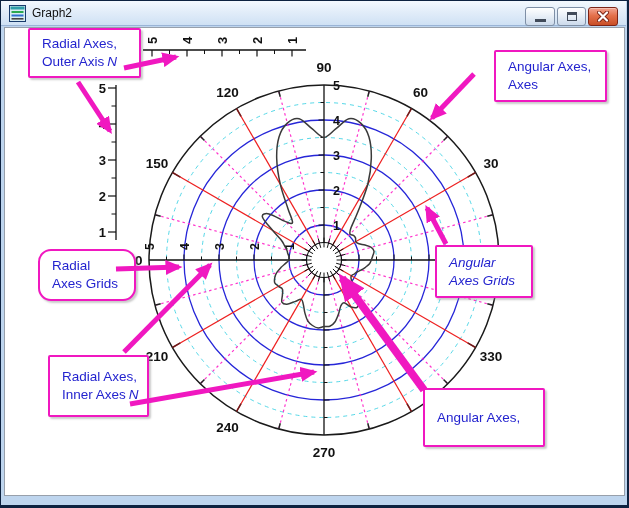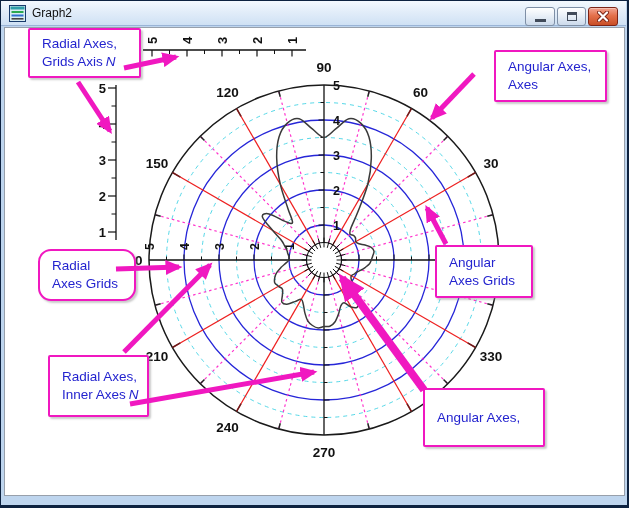--- a/index.html
+++ b/index.html
@@ -220,31 +220,31 @@
       <line x1="116" y1="196" x2="108" y2="196" stroke="#111111" stroke-width="1.2"></line>
       <line x1="116" y1="214" x2="111.5" y2="214" stroke="#111111" stroke-width="1"></line>
       <text x="106" y="200.5" fill="#111" font-size="13" font-weight="bold" text-anchor="end" style="font-family: &quot;Liberation Sans&quot;, sans-serif;">2</text>
       <line x1="116" y1="232" x2="108" y2="232" stroke="#111111" stroke-width="1.2"></line>
       <text x="106" y="236.5" fill="#111" font-size="13" font-weight="bold" text-anchor="end" style="font-family: &quot;Liberation Sans&quot;, sans-serif;">1</text>
       <path d="M371.3,260.0C371.8,258.6 372.4,257.2 372.8,255.7C373.3,254.3 374.2,252.6 374.0,251.2C373.7,249.8 372.8,248.3 371.3,247.3C369.9,246.3 367.2,245.6 365.1,245.0C363.0,244.4 360.4,244.3 358.9,243.7C357.3,243.2 356.4,242.6 355.8,241.6C355.3,240.7 355.9,239.0 355.5,237.9C355.1,236.9 354.4,235.9 353.5,235.3C352.6,234.6 350.4,235.3 350.0,234.0C349.6,232.8 349.6,231.6 351.0,227.8C352.4,224.0 355.3,218.5 358.1,211.3C360.9,204.0 365.5,193.0 367.8,184.2C370.0,175.4 371.1,166.4 371.3,158.5C371.5,150.6 370.7,142.6 368.9,136.7C367.1,130.8 364.0,126.1 360.7,123.1C357.4,120.1 353.1,117.7 348.9,118.7C344.7,119.7 339.6,126.1 335.4,129.2C331.3,132.4 327.8,137.5 324.0,137.5C320.2,137.5 316.7,132.4 312.6,129.2C308.4,126.1 303.3,119.7 299.1,118.7C294.9,117.7 290.6,120.1 287.3,123.1C284.0,126.1 280.9,130.8 279.1,136.7C277.3,142.6 276.5,150.6 276.7,158.5C276.9,166.4 278.4,175.9 280.3,184.2C282.1,192.5 285.8,202.0 287.9,208.4C289.9,214.8 292.9,220.3 292.5,222.5C292.1,224.7 289.6,223.1 285.6,221.6C281.7,220.2 272.9,214.7 269.0,213.9C265.2,213.1 261.8,214.1 262.4,216.8C262.9,219.6 269.3,226.4 272.5,230.3C275.6,234.1 279.2,237.5 281.2,240.0C283.2,242.6 283.6,244.0 284.5,245.6C285.5,247.3 286.3,248.7 286.8,250.0C287.4,251.4 287.4,252.5 287.8,253.6C288.2,254.8 288.9,255.9 289.1,256.9C289.3,258.0 289.6,258.9 289.0,260.0C288.4,261.1 287.0,262.1 285.6,263.4C284.3,264.6 282.4,266.0 280.9,267.6C279.4,269.2 277.7,271.0 276.7,272.7C275.6,274.4 275.0,276.2 274.7,278.0C274.4,279.7 274.2,281.5 274.8,282.9C275.5,284.3 277.3,285.2 278.5,286.3C279.8,287.3 281.8,287.7 282.4,289.1C283.1,290.5 282.5,292.7 282.4,294.9C282.4,297.0 281.2,300.5 281.9,302.1C282.7,303.6 284.7,304.3 286.9,304.2C289.0,304.2 292.5,302.4 294.9,301.6C297.3,300.8 299.8,298.9 301.3,299.4C302.7,299.9 302.7,302.2 303.3,304.4C303.9,306.6 304.1,309.9 304.8,312.6C305.6,315.4 306.4,318.7 307.7,320.9C309.0,323.0 310.7,324.3 312.5,325.5C314.2,326.7 316.1,327.8 318.1,328.0C320.0,328.2 322.0,326.8 324.0,326.5C326.0,326.2 328.0,327.0 329.8,326.2C331.6,325.5 333.5,324.1 334.9,322.0C336.4,320.0 337.5,316.8 338.5,314.1C339.5,311.4 339.8,307.9 340.8,306.0C341.7,304.2 342.2,302.7 344.0,302.8C345.7,303.0 348.9,306.2 351.1,307.0C353.3,307.7 355.8,308.2 357.1,307.3C358.4,306.4 359.0,304.1 358.9,301.6C358.7,299.0 357.1,295.0 356.2,292.2C355.3,289.4 354.3,286.9 353.5,284.7C352.7,282.6 351.6,280.6 351.2,279.1C350.9,277.6 350.8,276.6 351.3,275.8C351.8,274.9 353.2,274.7 354.1,274.1C355.1,273.4 355.7,272.7 356.9,272.0C358.1,271.3 359.8,270.7 361.2,270.0C362.6,269.2 364.0,268.3 365.4,267.3C366.7,266.3 368.3,265.2 369.3,264.0C370.3,262.8 370.7,261.4 371.3,260.0Z" fill="none" stroke="#3a3a3a" stroke-width="1.5" stroke-linejoin="round"></path>
     </svg>
 
   <div class="callout" style="left:8px;top:28px;width:113px;height:50px;">
     <div><span>Radial Axes,</span></div>
-    <div><span>Grids Axis</span><span class="cl-i">N</span></div>
+    <div><span>Outer Axis</span><span class="cl-i">N</span></div>
   </div>
   <div class="callout" style="left:474px;top:50px;width:113px;height:52px;">
     <div><span>Angular Axes,</span></div>
     <div><span>Axes</span><span class="cl-i"></span></div>
   </div>
   <div class="callout" style="left:18px;top:249px;width:98px;height:52px;border-radius:13px;">
     <div><span>Radial</span></div>
     <div><span>Axes Grids</span><span class="cl-i"></span></div>
   </div>
-  <div class="callout" style="left:415px;top:245px;width:98px;height:53px;">
+  <div class="callout" style="left:415px;top:245px;width:98px;height:53px;font-style:italic;">
     <div><span>Angular</span></div>
     <div><span>Axes Grids</span><span class="cl-i"></span></div>
   </div>
   <div class="callout" style="left:28px;top:355px;width:101px;height:62px;">
     <div><span>Radial Axes,</span></div>
     <div><span>Inner Axes</span><span class="cl-i">N</span></div>
   </div>
   <div class="callout" style="left:403px;top:388px;width:122px;height:59px;">
     <div><span>Angular Axes,</span></div>
   </div>

